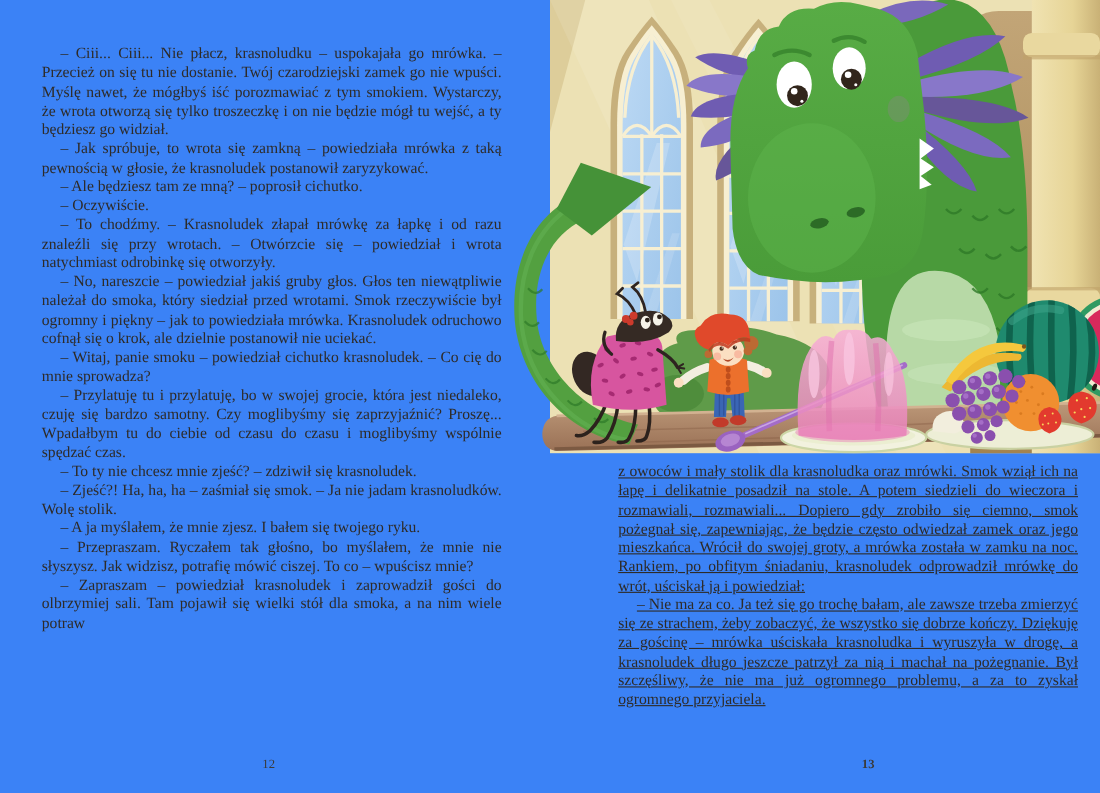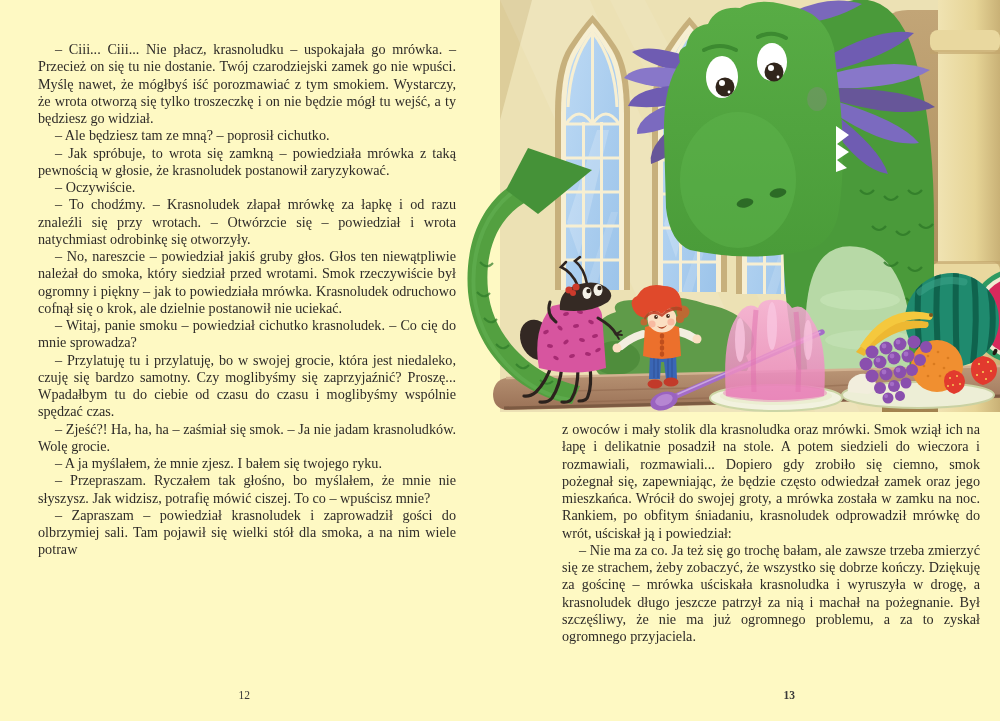--- a/index.html
+++ b/index.html
@@ -1,51 +1,52 @@
 <!DOCTYPE html>
 <html><head>
 <meta charset="utf-8">
 <style>
   html,body { margin:0; padding:0; background:#ffffff; }
   .spread {
-    position:relative; width:1000px; height:721px; background:#fef9c3;
+    position:relative; width:1000px; height:721px; background:#3b82f6;
     font-family:"Liberation Serif","DejaVu Serif",serif; overflow:hidden;
   }
   .text-col {
     position:absolute; width:418px; color:#2e2b28;
     font-size:14.2px; line-height:17.25px; text-align:justify;
   }
   .text-col .para { margin:0; }
   .text-col .para.indent { text-indent:17px; }
   .left-col  { left:38px;  top:41px; }
-  .right-col { left:562px; top:421px; }
+  .right-col { left:562px; top:421px;text-decoration:underline; }
   .pagenum {
     position:absolute; top:689px; width:44px; text-align:right;
     font-size:11.5px; color:#3a3a3a;
   }
   .pagenum.left  { left:206px; }
   .pagenum.right { left:751px;font-weight:bold; }
   .illu { position:absolute; left:440px; top:0; width:560px; height:420px; }
   .illu svg { display:block; }
 </style>
 </head>
 <body>
 
 <div class="spread">
 
   <div class="text-col left-col">
       <p class="para indent">– Ciii... Ciii... Nie płacz, krasnoludku – uspokajała go mrówka. – Przecież on się tu nie dostanie. Twój czarodziejski zamek go nie wpuści. Myślę nawet, że mógłbyś iść porozmawiać z tym smokiem. Wystarczy, że wrota otworzą się tylko troszeczkę i on nie będzie mógł tu wejść, a ty będziesz go widział.</p>
+      <p class="para indent">– Jak spróbuje, to wrota się zamkną – powiedziała mrówka z taką pewnością w głosie, że krasnoludek postanowił zaryzykować.</p>
       <p class="para indent">– Ale będziesz tam ze mną? – poprosił cichutko.</p>
-      <p class="para indent">– Jak spróbuje, to wrota się zamkną – powiedziała mrówka z taką pewnością w głosie, że krasnoludek postanowił zaryzykować.</p>
       <p class="para indent">– Oczywiście.</p>
       <p class="para indent">– To chodźmy. – Krasnoludek złapał mrówkę za łapkę i od razu znaleźli się przy wrotach. – Otwórzcie się – powiedział i wrota natychmiast odrobinkę się otworzyły.</p>
       <p class="para indent">– No, nareszcie – powiedział jakiś gruby głos. Głos ten niewątpliwie należał do smoka, który siedział przed wrotami. Smok rzeczywiście był ogromny i piękny – jak to powiedziała mrówka. Krasnoludek odruchowo cofnął się o krok, ale dzielnie postanowił nie uciekać.</p>
       <p class="para indent">– Witaj, panie smoku – powiedział cichutko krasnoludek. – Co cię do mnie sprowadza?</p>
       <p class="para indent">– Przylatuję tu i przylatuję, bo w swojej grocie, która jest niedaleko, czuję się bardzo samotny. Czy moglibyśmy się zaprzyjaźnić? Proszę... Wpadałbym tu do ciebie od czasu do czasu i moglibyśmy wspólnie spędzać czas.</p>
-      <p class="para indent">– Zjeść?! Ha, ha, ha – zaśmiał się smok. – Ja nie jadam krasnoludków. Wolę grocie.</p>
+      <p class="para indent">– To ty nie chcesz mnie zjeść? – zdziwił się krasnoludek.</p>
+      <p class="para indent">– Zjeść?! Ha, ha, ha – zaśmiał się smok. – Ja nie jadam krasnoludków. Wolę stolik.</p>
       <p class="para indent">– A ja myślałem, że mnie zjesz. I bałem się twojego ryku.</p>
       <p class="para indent">– Przepraszam. Ryczałem tak głośno, bo myślałem, że mnie nie słyszysz. Jak widzisz, potrafię mówić ciszej. To co – wpuścisz mnie?</p>
       <p class="para indent">– Zapraszam – powiedział krasnoludek i zaprowadził gości do olbrzymiej sali. Tam pojawił się wielki stół dla smoka, a na nim wiele potraw</p>
     </div>
 
   <div class="text-col right-col">
       <p class="para">z owoców i mały stolik dla krasnoludka oraz mrówki. Smok wziął ich na łapę i delikatnie posadził na stole. A potem siedzieli do wieczora i rozmawiali, rozmawiali... Dopiero gdy zrobiło się ciemno, smok pożegnał się, zapewniając, że będzie często odwiedzał zamek oraz jego mieszkańca. Wrócił do swojej groty, a mrówka została w zamku na noc. Rankiem, po obfitym śniadaniu, krasnoludek odprowadził mrówkę do wrót, uściskał ją i powiedział:</p>
       <p class="para indent">– Nie ma za co. Ja też się go trochę bałam, ale zawsze trzeba zmierzyć się ze strachem, żeby zobaczyć, że wszystko się dobrze kończy. Dziękuję za gościnę – mrówka uściskała krasnoludka i wyruszyła w drogę, a krasnoludek długo jeszcze patrzył za nią i machał na pożegnanie. Był szczęśliwy, że nie ma już ogromnego problemu, a za to zyskał ogromnego przyjaciela.</p>
     </div>
 

